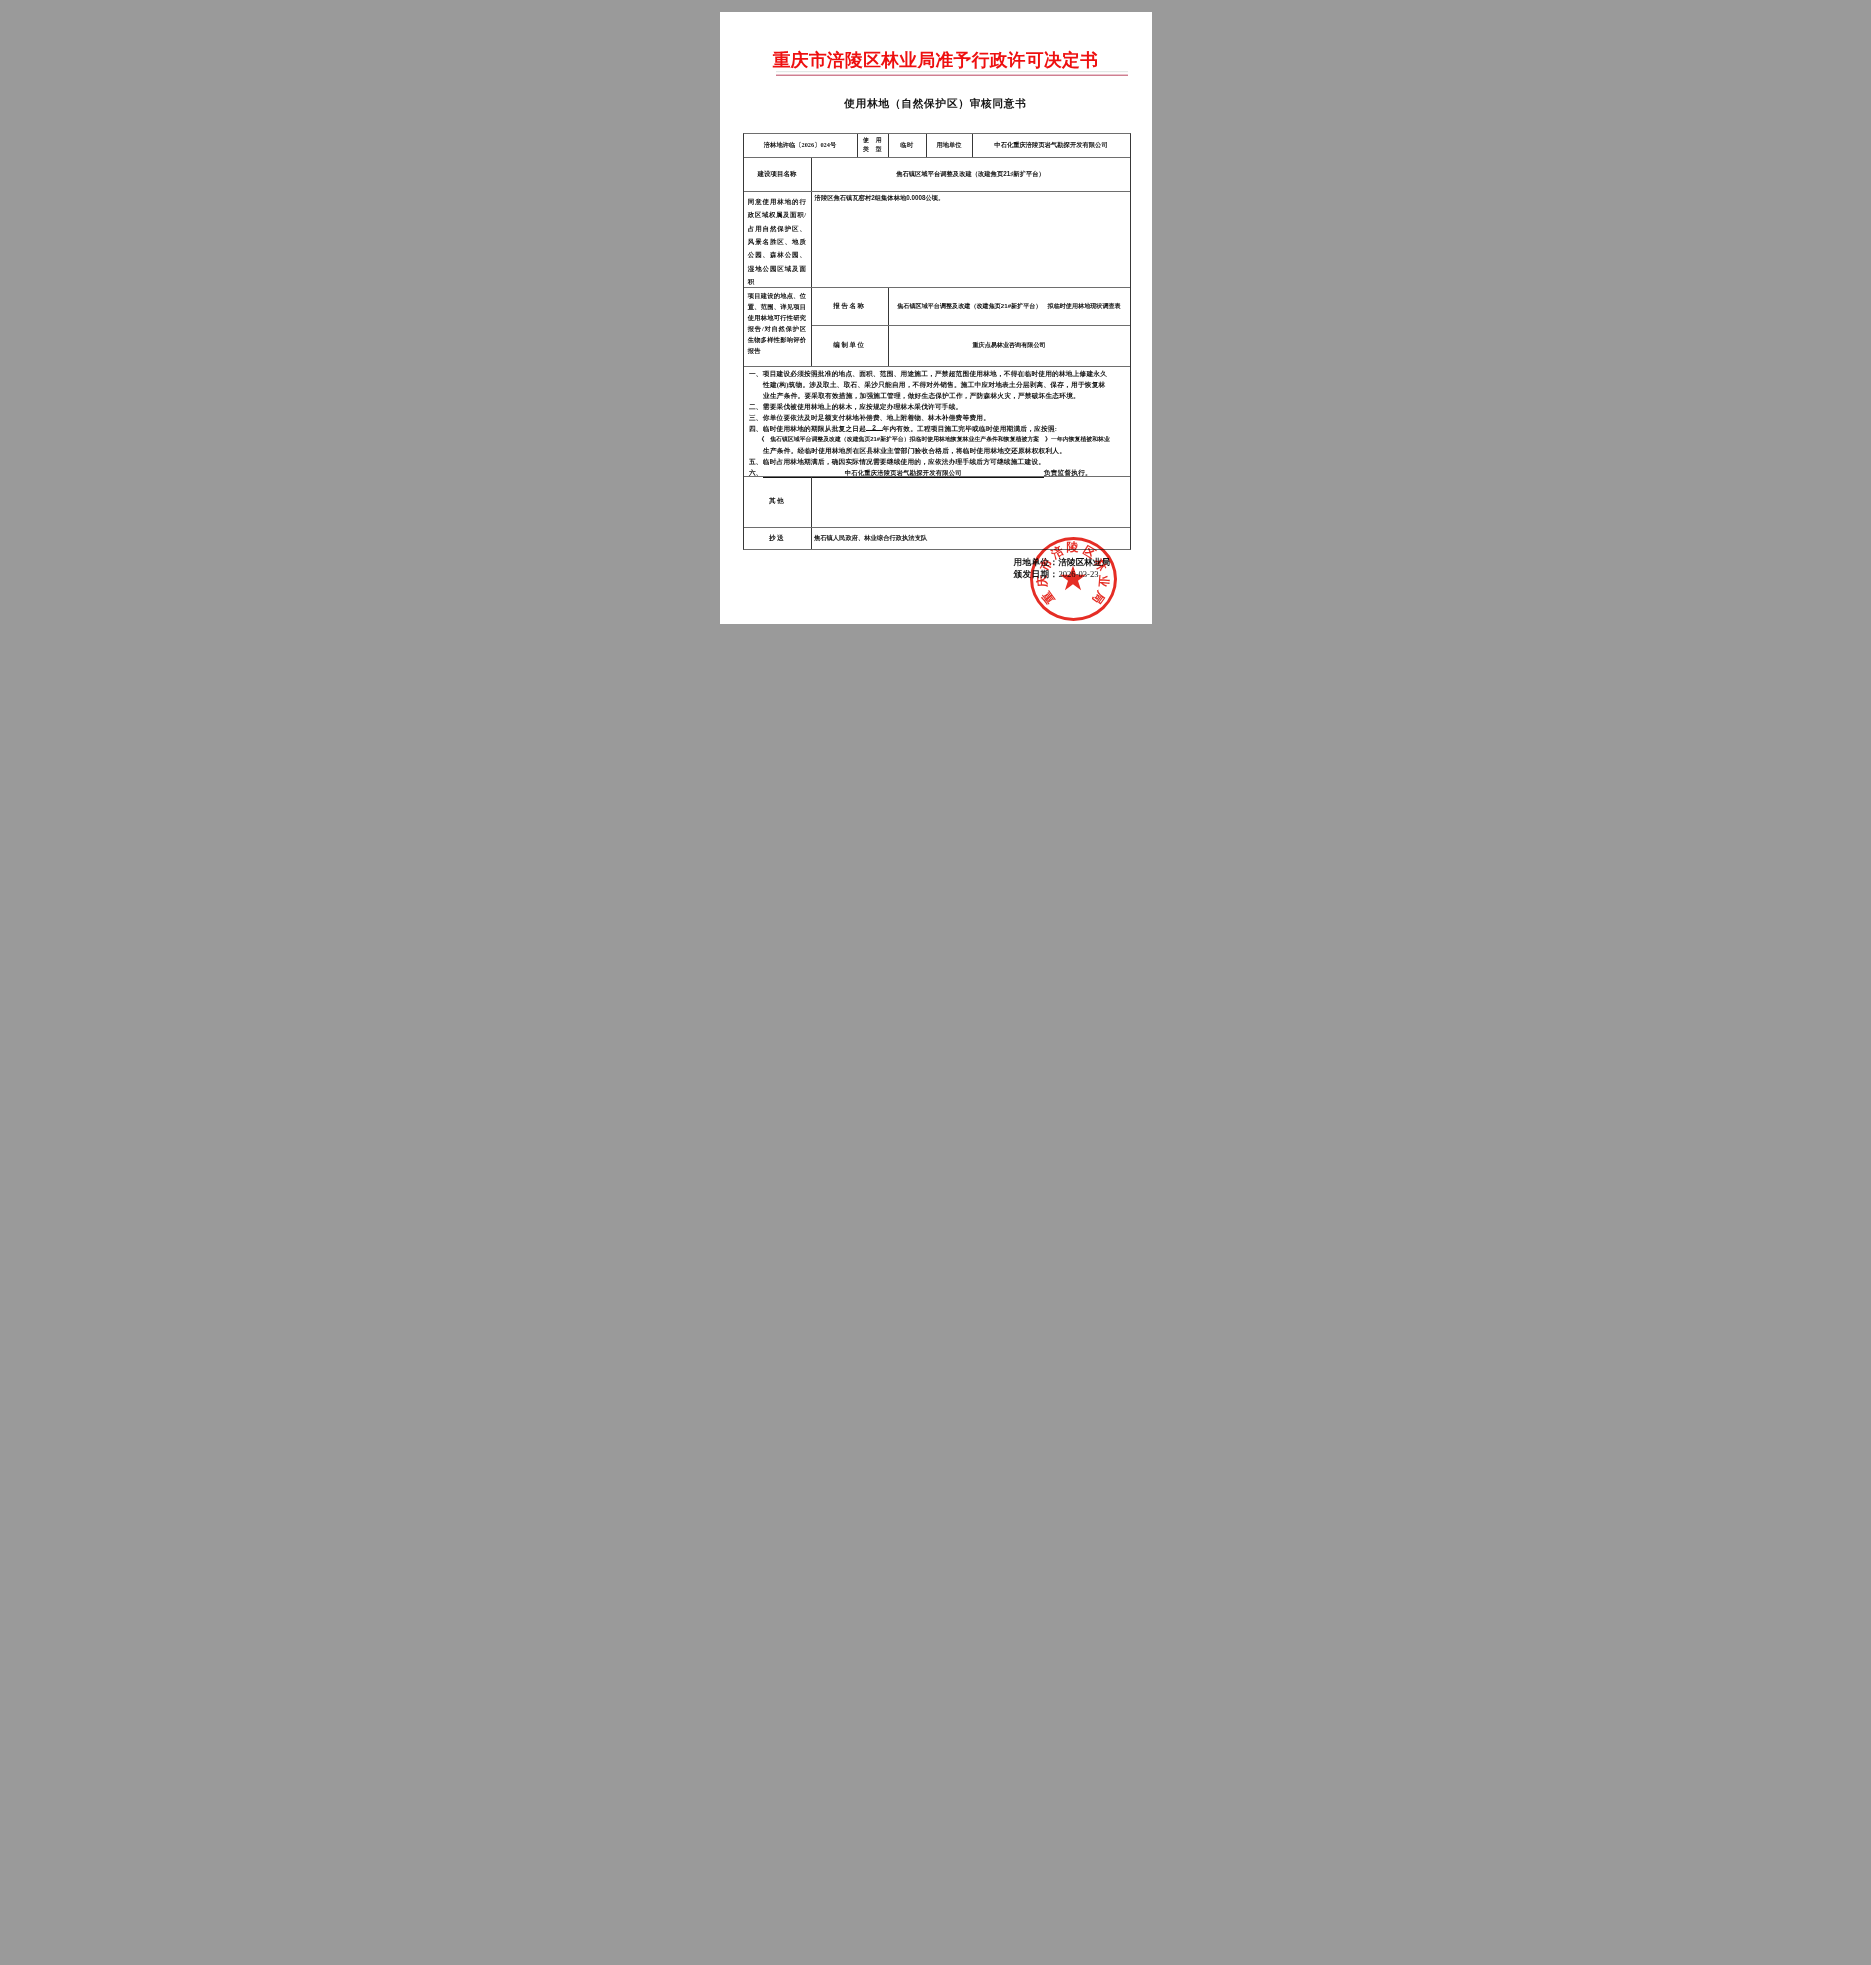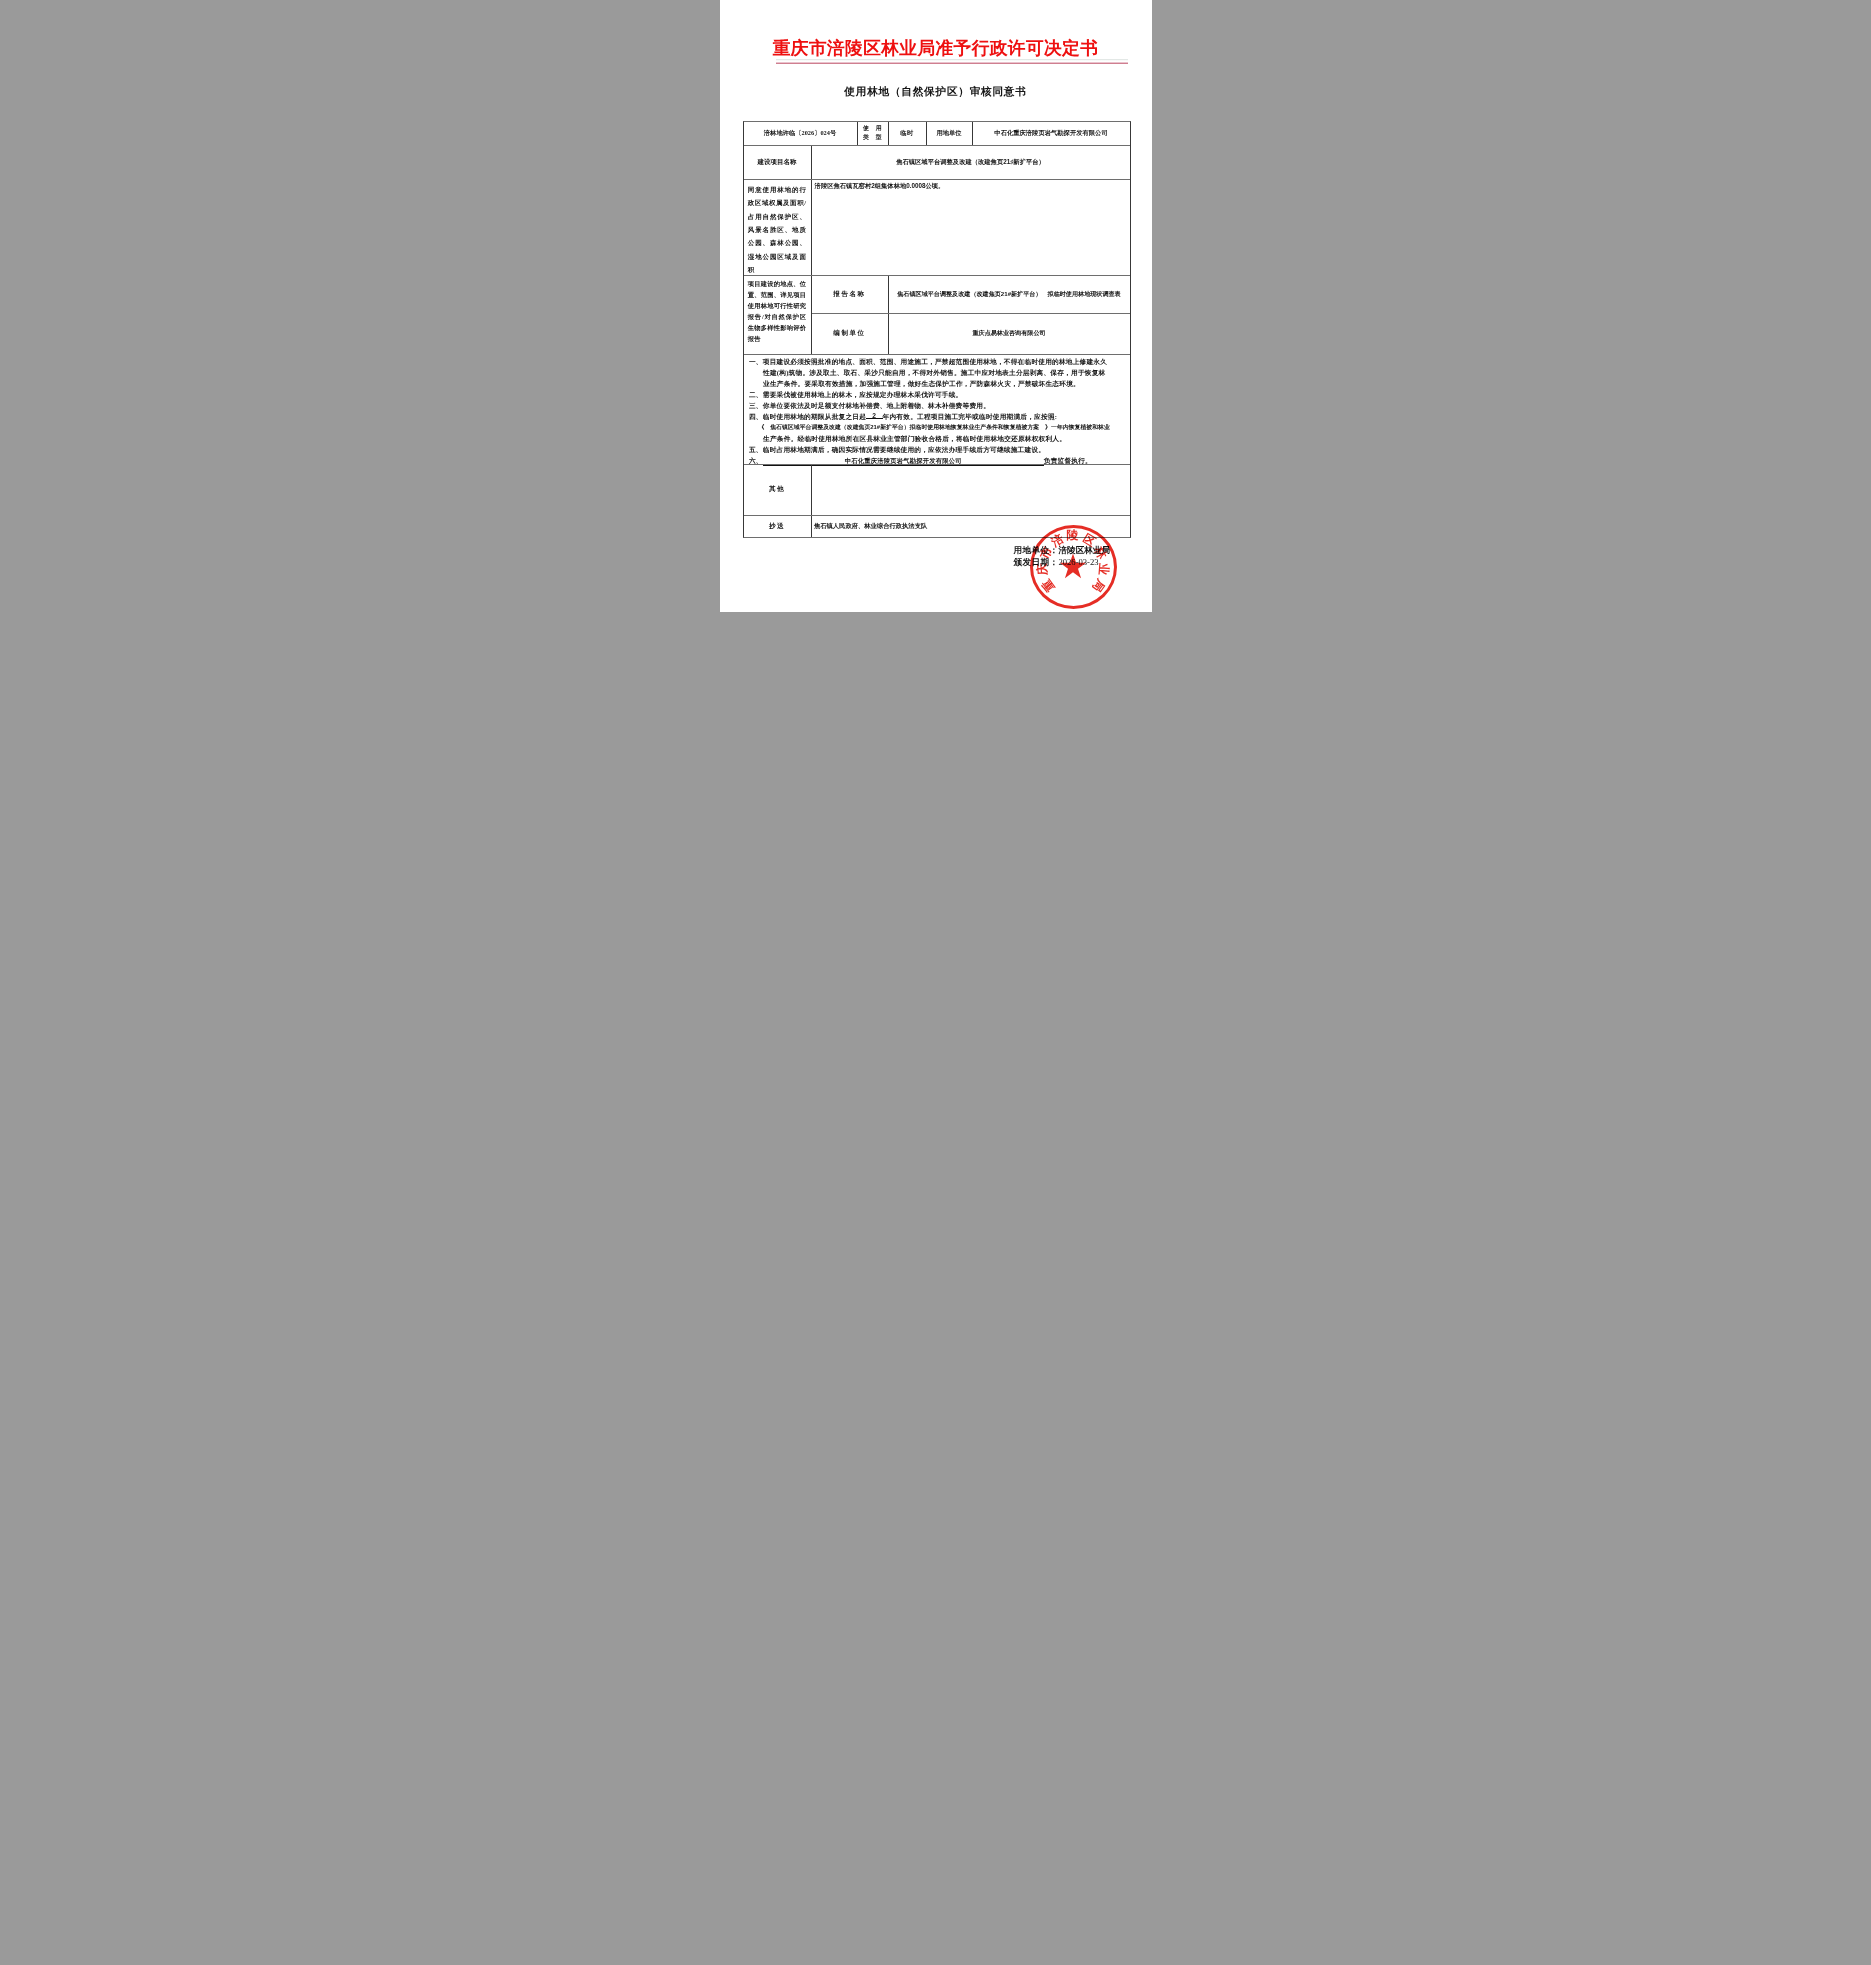--- a/index.html
+++ b/index.html
@@ -6,21 +6,21 @@
     --red-title:#ee1010;
     --red-seal:#e31b12;
     --pink-rule:#cf7f90;
     --gray-border:#6e6e6e;
     --dark-border:#383838;
     --ink:#151515;
   }
   *{margin:0;padding:0;box-sizing:border-box;}
   html,body{background:#9a9a9a;}
   body{font-family:"Liberation Serif","DejaVu Serif",serif;color:var(--ink);}
-  .page{position:relative;width:432px;height:612px;margin:0 auto;background:#ffffff;overflow:hidden;}
+  .page{position:relative;width:432px;height:612px;margin:12px auto;background:#ffffff;overflow:hidden;}
 
   
   .doc-title{position:absolute;top:36px;left:0;width:100%;text-align:center;
     font-family:"Liberation Sans","DejaVu Sans",sans-serif;font-weight:900;
     font-size:17.7px;letter-spacing:0.4px;color:var(--red-title);white-space:nowrap;}
   .title-rule{position:absolute;top:59px;left:56px;width:352px;height:5.1px;
     background:linear-gradient(180deg,#f3f7f5 0%,#ffffff 45%,#fdf4f6 100%);
     border-top:0.8px solid #e3e8e6;border-bottom:1.6px solid var(--pink-rule);}
   .title-rule::after{content:"";position:absolute;left:0;right:0;bottom:0;height:0.8px;background:#e9c2cc;}
   .doc-subtitle{position:absolute;top:85px;left:0;width:100%;text-align:center;

